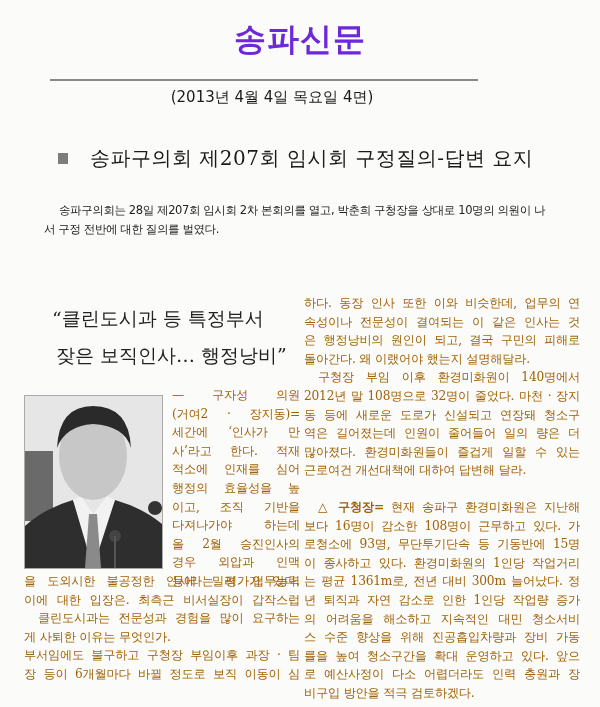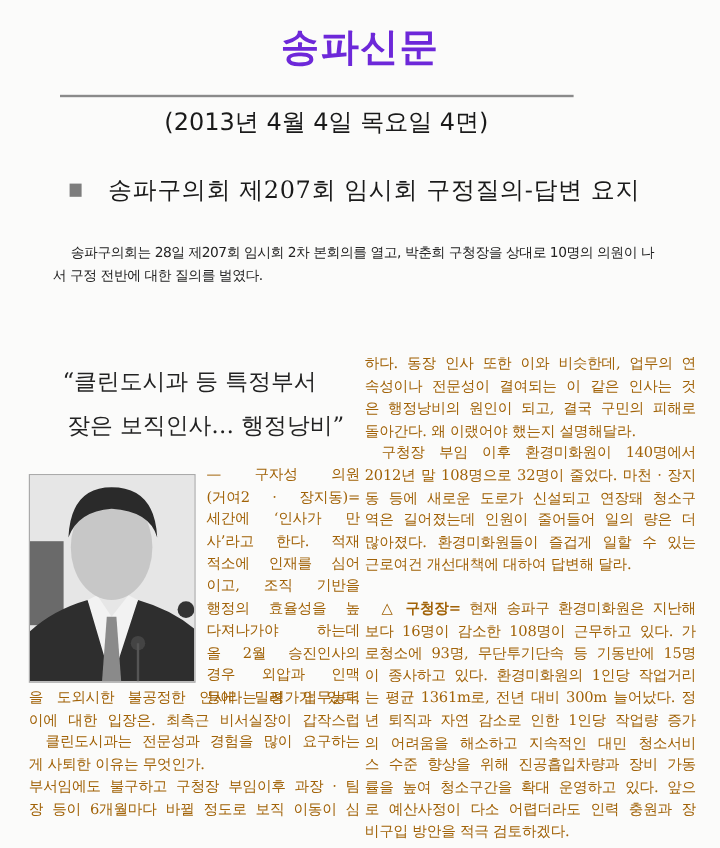--- a/index.html
+++ b/index.html
@@ -12,21 +12,21 @@
     position:absolute; left:0; top:18px; width:600px; text-align:center;
     font-family:"DejaVu Sans", sans-serif; font-weight:bold;
     font-size:32px; letter-spacing:1px; color:#6d28d9;
   }
   .rule {
     position:absolute; left:50px; top:79px; width:428px; height:2px;
     background:#8a8a8a;
   }
   .dateline {
     position:absolute; left:0; top:88px; width:544px; text-align:center;
-    font-family:"DejaVu Sans", sans-serif; font-size:20px; color:#1a1a1a;
+    font-family:"DejaVu Sans", sans-serif; font-size:15px; color:#1a1a1a;
     letter-spacing:0px;
   }
   .headline {
     position:absolute; left:58px; top:145px; width:520px;
     font-family:"DejaVu Serif", serif; font-size:20px; color:#1a1a1a;
     display:flex; align-items:center; white-space:nowrap; letter-spacing:0.5px;
   }
   .bullet {
     display:inline-block; width:10px; height:11px; background:#7d7d7d;
     margin-right:22px;
@@ -94,22 +94,22 @@
     <circle cx="130" cy="112" r="7" fill="#333"></circle>
   </svg>
 </div>
 
 <div class="col byline-side">
   <span class="line">— 구자성 의원</span>
   <span class="line">(거여2 · 장지동)=</span>
   <span class="line">세간에 ‘인사가 만</span>
   <span class="line">사’라고 한다. 적재</span>
   <span class="line">적소에 인재를 심어</span>
+  <span class="line">행정의 효율성을 높</span>
   <span class="line">이고, 조직 기반을</span>
-  <span class="line">행정의 효율성을 높</span>
   <span class="line">다져나가야 하는데</span>
   <span class="line">올 2월 승진인사의</span>
   <span class="line">경우 외압과 인맥</span>
   <span class="line">등에 밀려 업무능력</span>
 </div>
 
 <div class="col left-bottom">
   <span class="line">을 도외시한 불공정한 인사라는 평가가 있다.</span>
   <span class="line">이에 대한 입장은. 최측근 비서실장이 갑작스럽</span>
   <span class="line indent">클린도시과는 전문성과 경험을 많이 요구하는</span>

